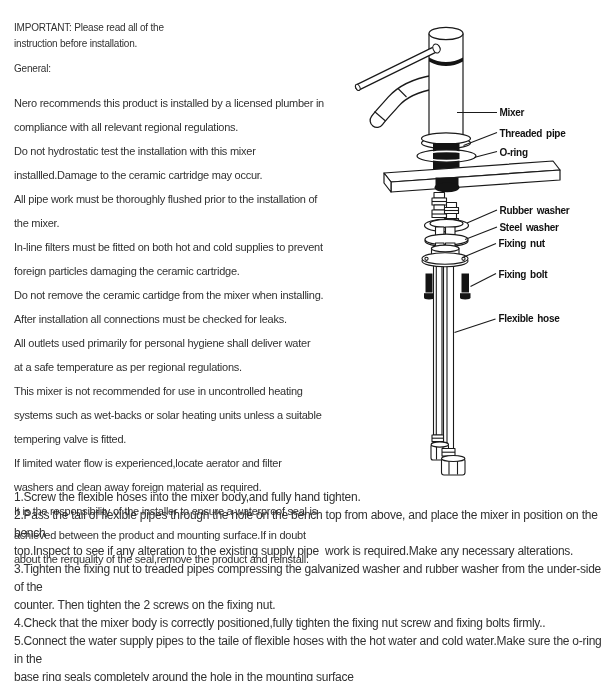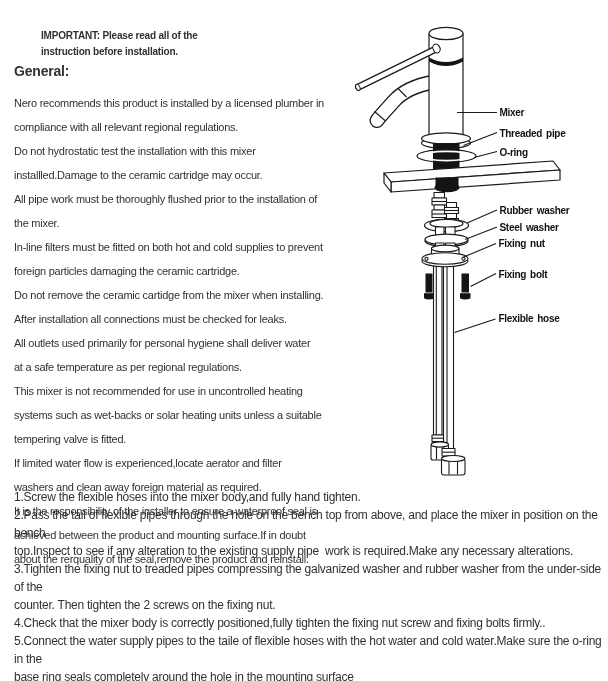--- a/index.html
+++ b/index.html
@@ -5,27 +5,27 @@
   html,body{margin:0;padding:0;background:#e8e8e8;}
   .page{
     position:relative;
     width:608px;height:681px;
     background:#ffffff;
     font-family:"Liberation Sans", sans-serif;
     color:#313131;
     overflow:hidden;
   }
   .heading{
-    position:absolute;left:14px;top:28px;
-    font-size:10px;font-weight:bold;line-height:16.2px;
-    letter-spacing:-0.2px;white-space:pre-wrap;margin-left:27px;
+    position:absolute;left:14px;top:20px;
+    font-size:10px;font-weight:normal;line-height:16.2px;
+    letter-spacing:-0.2px;white-space:pre-wrap;
   }
   .general{
     position:absolute;left:14px;top:63px;
-    font-size:14px;font-weight:bold;letter-spacing:-0.2px;
+    font-size:10px;font-weight:normal;letter-spacing:-0.2px;
   }
   .para{
     position:absolute;left:14px;top:91px;width:352px;
     font-size:11px;line-height:24px;letter-spacing:-0.25px;
     white-space:pre-wrap;
   }
   .steps{
     position:absolute;left:14px;top:488px;width:592px;
     font-size:12px;line-height:18px;letter-spacing:-0.25px;
     white-space:pre-wrap;

